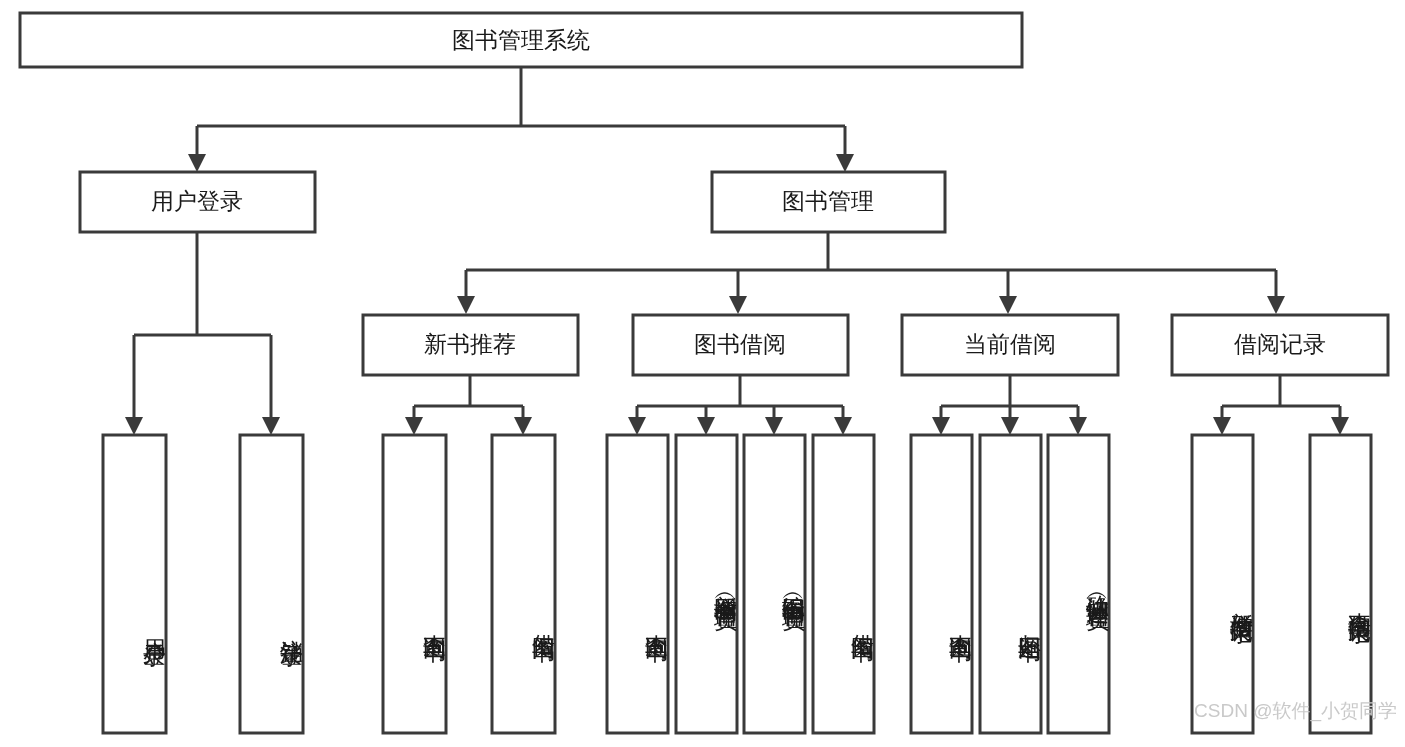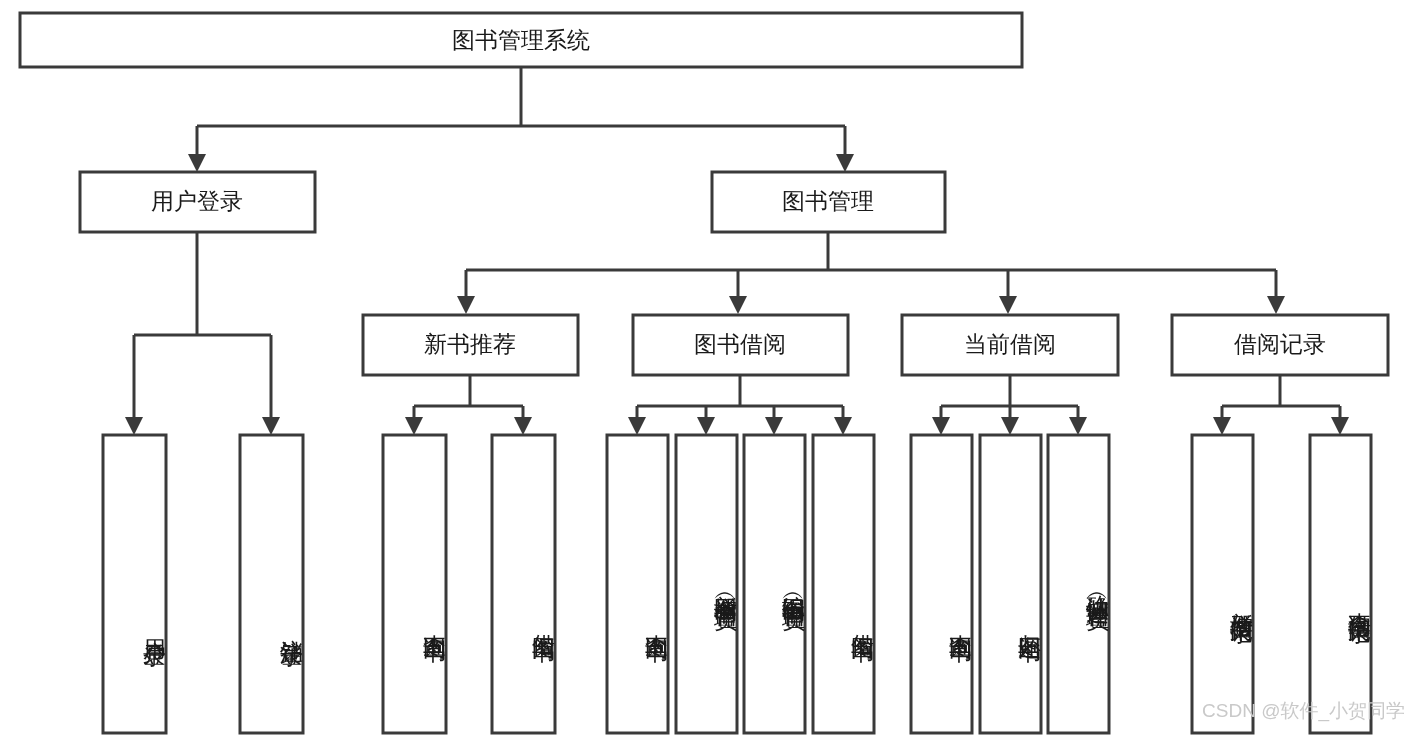--- a/index.html
+++ b/index.html
@@ -58,21 +58,21 @@
     letter-spacing: 2px;
     line-height: 1;
     white-space: nowrap;
     text-align: left;
     display: flex;
     align-items: flex-start;
     justify-content: center;
   }
   .watermark {
     position: absolute;
-    right: 0;
+    right: 8px;
     bottom: 4px;
     font-family: "Liberation Sans", "DejaVu Sans", sans-serif;
     font-size: 19px;
     color: #c9c9c9;
     white-space: nowrap;
     pointer-events: none;
   }
 </style>
 </head>
 <body>

